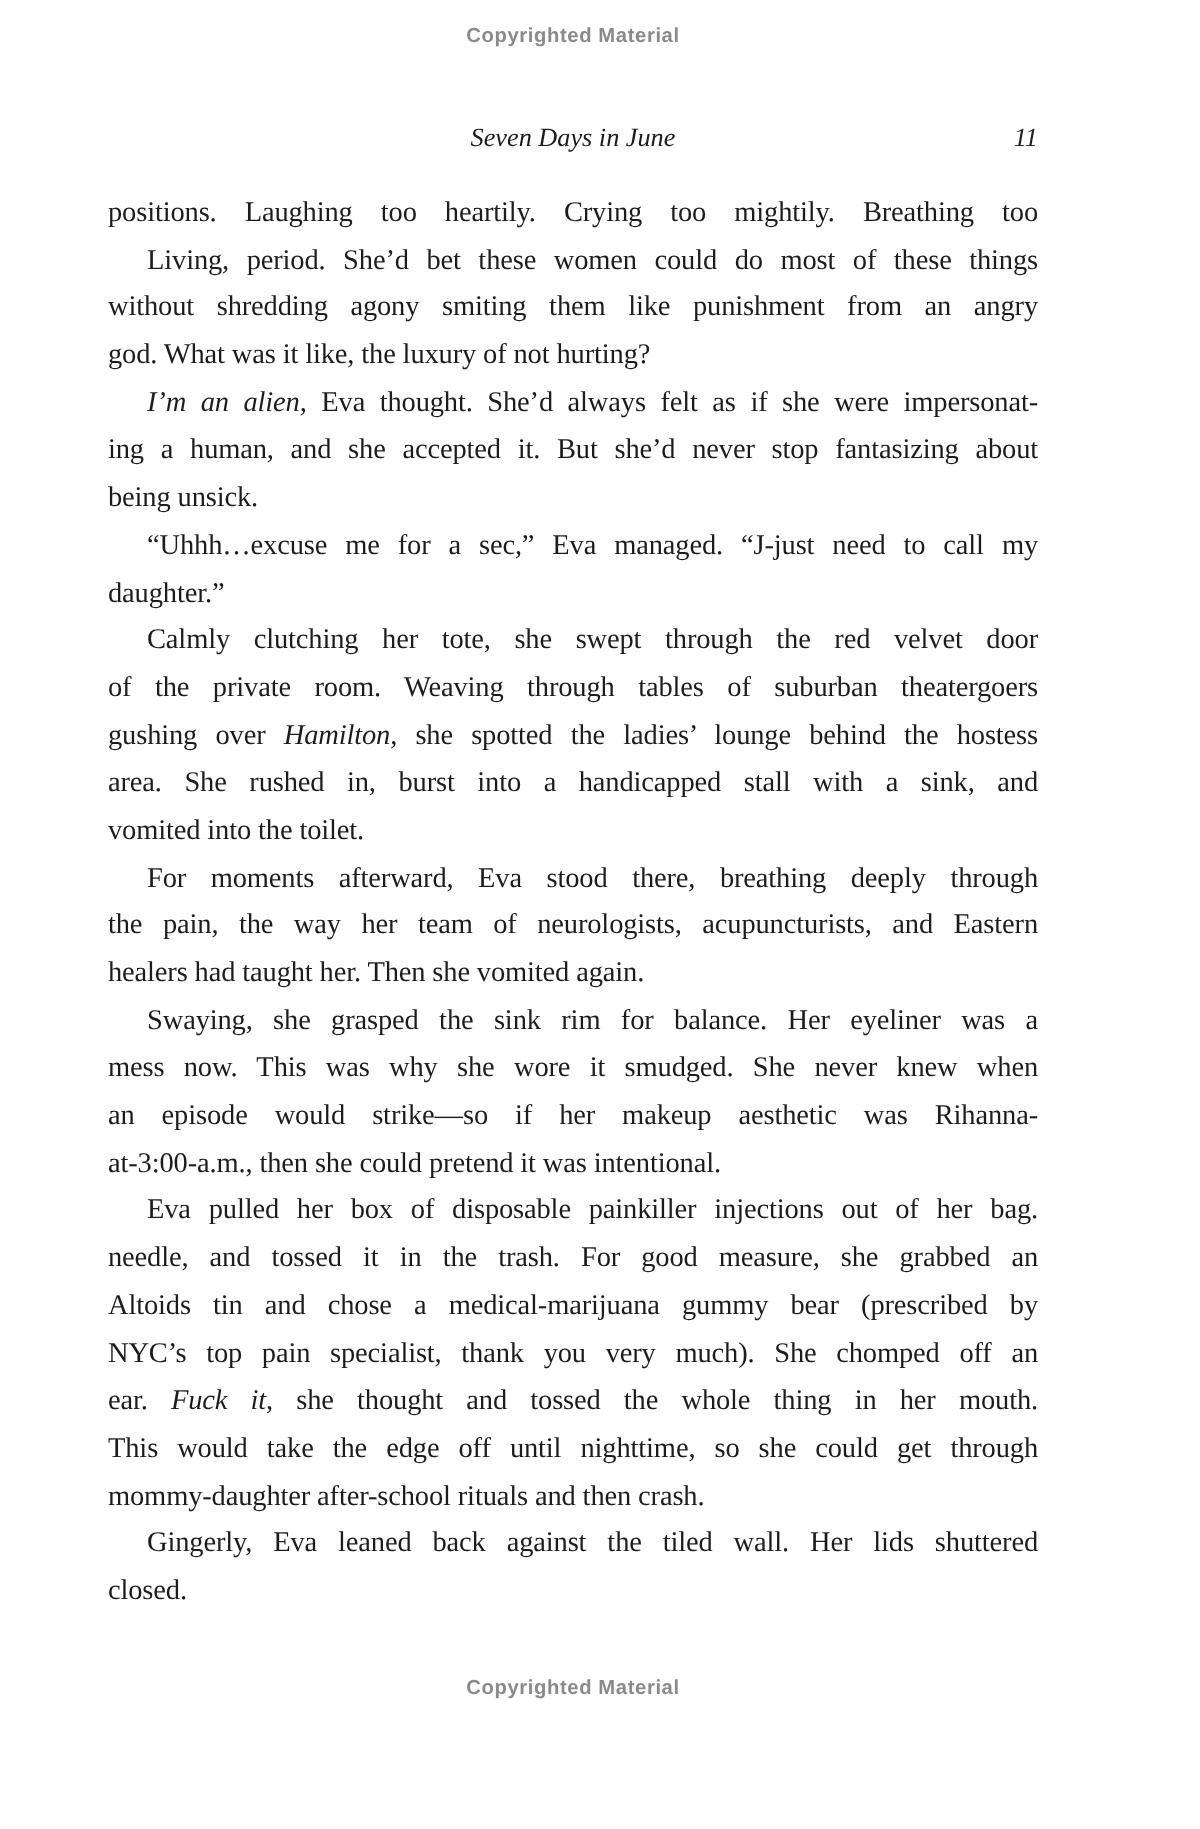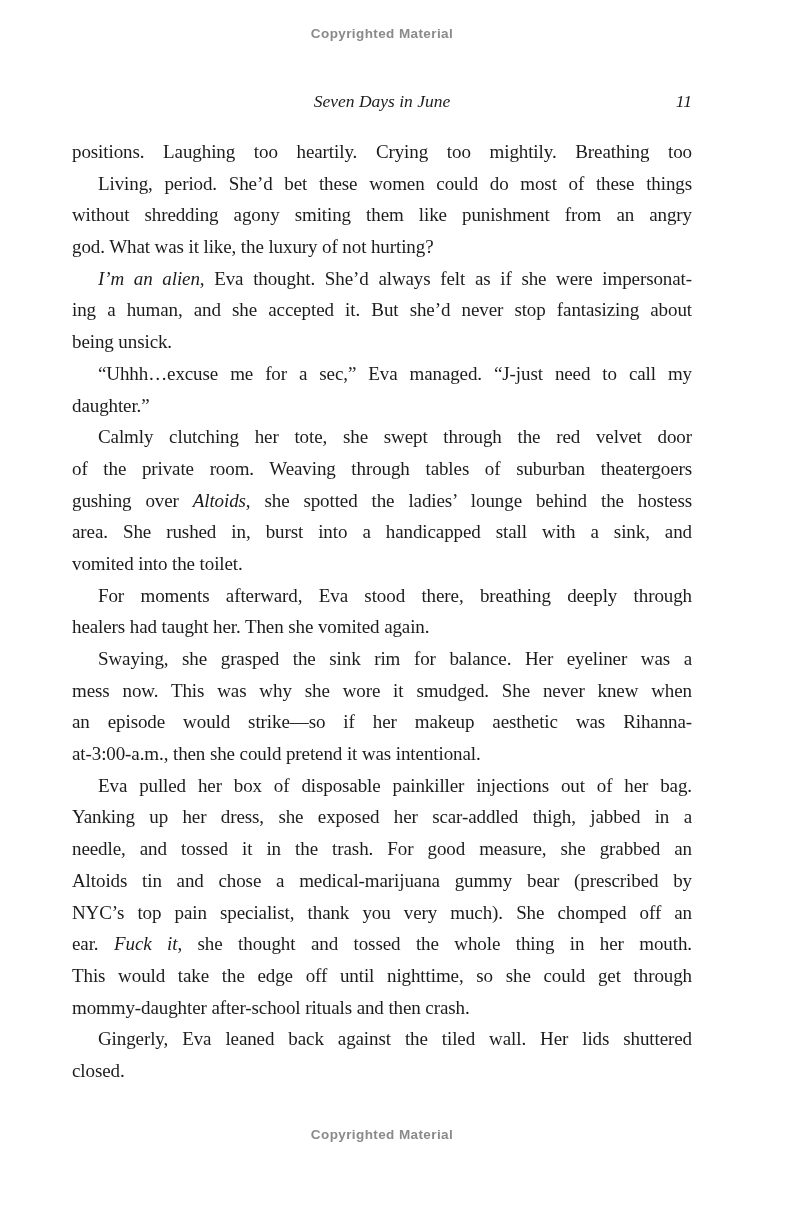--- a/index.html
+++ b/index.html
@@ -4,21 +4,21 @@
 <style>
   * { box-sizing: border-box; }
   html, body { margin: 0; padding: 0; }
   body {
     width: 800px; height: 1219px;
     background: #ffffff;
     font-family: "Liberation Serif", serif;
   }
   .page {
     width: 764px; height: 1219px;
-    padding-top: 26px;
+    padding-top: 16px;
     overflow: hidden;
     background: #ffffff;
   }
   .notice {
     text-align: center;
     font-family: "Liberation Sans", sans-serif;
     font-weight: bold;
     font-size: 13.5px;
     line-height: 16px;
     letter-spacing: 0.4px;
@@ -96,37 +96,37 @@
         <div class="line"><span class="run">ing a human, and she accepted it. But she’d never stop fantasizing about</span></div>
         <div class="line last"><span class="run">being unsick.</span></div>
       </div>
       <div class="para indent">
         <div class="line"><span class="run">“Uhhh…excuse me for a sec,” Eva managed. “J-just need to call my</span></div>
         <div class="line last"><span class="run">daughter.”</span></div>
       </div>
       <div class="para indent">
         <div class="line"><span class="run">Calmly clutching her tote, she swept through the red velvet door</span></div>
         <div class="line"><span class="run">of the private room. Weaving through tables of suburban theatergoers</span></div>
-        <div class="line"><span class="run">gushing over </span><span class="run italic">Altoids</span><span class="run">, she spotted the ladies’ lounge behind the hostess</span></div>
+        <div class="line"><span class="run">gushing over </span><span class="run italic">Hamilton</span><span class="run">, she spotted the ladies’ lounge behind the hostess</span></div>
         <div class="line"><span class="run">area. She rushed in, burst into a handicapped stall with a sink, and</span></div>
         <div class="line last"><span class="run">vomited into the toilet.</span></div>
       </div>
       <div class="para indent">
         <div class="line"><span class="run">For moments afterward, Eva stood there, breathing deeply through</span></div>
+        <div class="line"><span class="run">the pain, the way her team of neurologists, acupuncturists, and Eastern</span></div>
         <div class="line last"><span class="run">healers had taught her. Then she vomited again.</span></div>
       </div>
       <div class="para indent">
         <div class="line"><span class="run">Swaying, she grasped the sink rim for balance. Her eyeliner was a</span></div>
         <div class="line"><span class="run">mess now. This was why she wore it smudged. She never knew when</span></div>
         <div class="line"><span class="run">an episode would strike—so if her makeup aesthetic was Rihanna-</span></div>
         <div class="line last"><span class="run">at-3:00-a.m., then she could pretend it was intentional.</span></div>
       </div>
       <div class="para indent">
         <div class="line"><span class="run">Eva pulled her box of disposable painkiller injections out of her bag.</span></div>
-        <div class="line"><span class="run">Yanking up her dress, she exposed her scar-addled thigh, jabbed in a</span></div>
         <div class="line"><span class="run">needle, and tossed it in the trash. For good measure, she grabbed an</span></div>
         <div class="line"><span class="run">Altoids tin and chose a medical-marijuana gummy bear (prescribed by</span></div>
         <div class="line"><span class="run">NYC’s top pain specialist, thank you very much). She chomped off an</span></div>
         <div class="line"><span class="run">ear. </span><span class="run italic">Fuck it</span><span class="run">, she thought and tossed the whole thing in her mouth.</span></div>
         <div class="line"><span class="run">This would take the edge off until nighttime, so she could get through</span></div>
         <div class="line last"><span class="run">mommy-daughter after-school rituals and then crash.</span></div>
       </div>
       <div class="para indent">
         <div class="line"><span class="run">Gingerly, Eva leaned back against the tiled wall. Her lids shuttered</span></div>
         <div class="line last"><span class="run">closed.</span></div>

